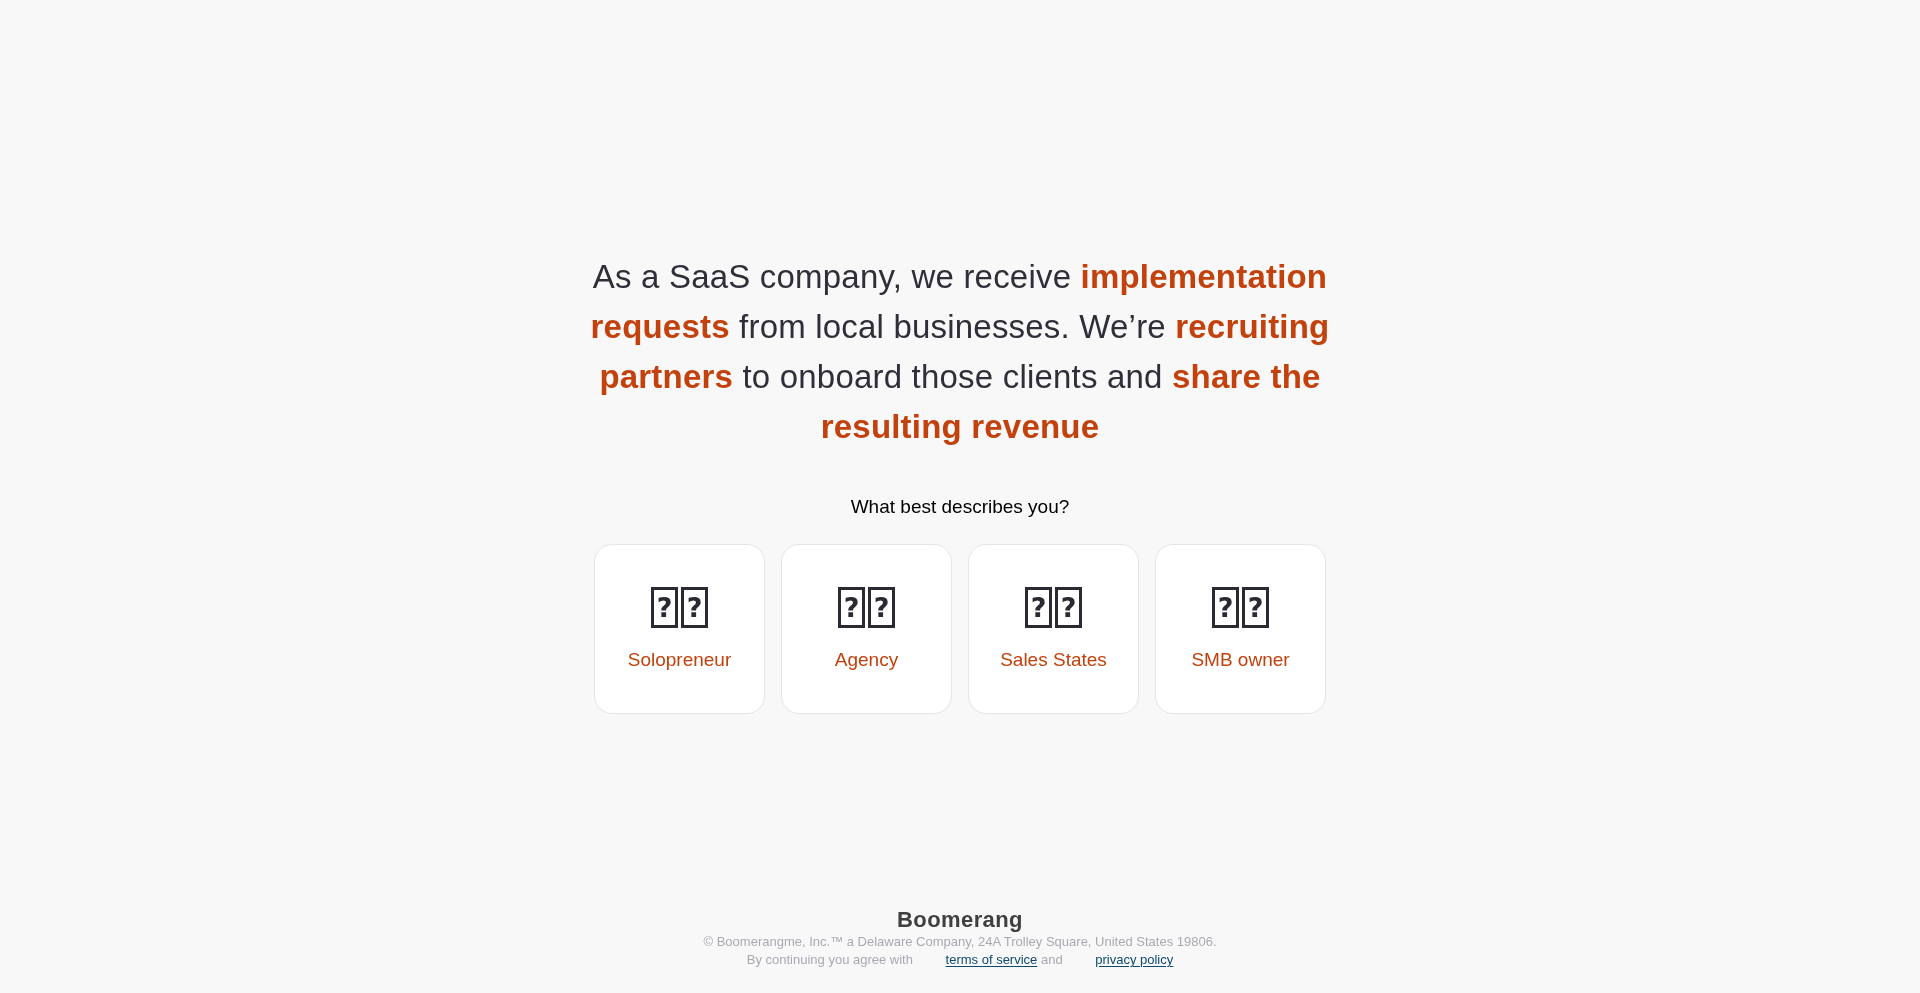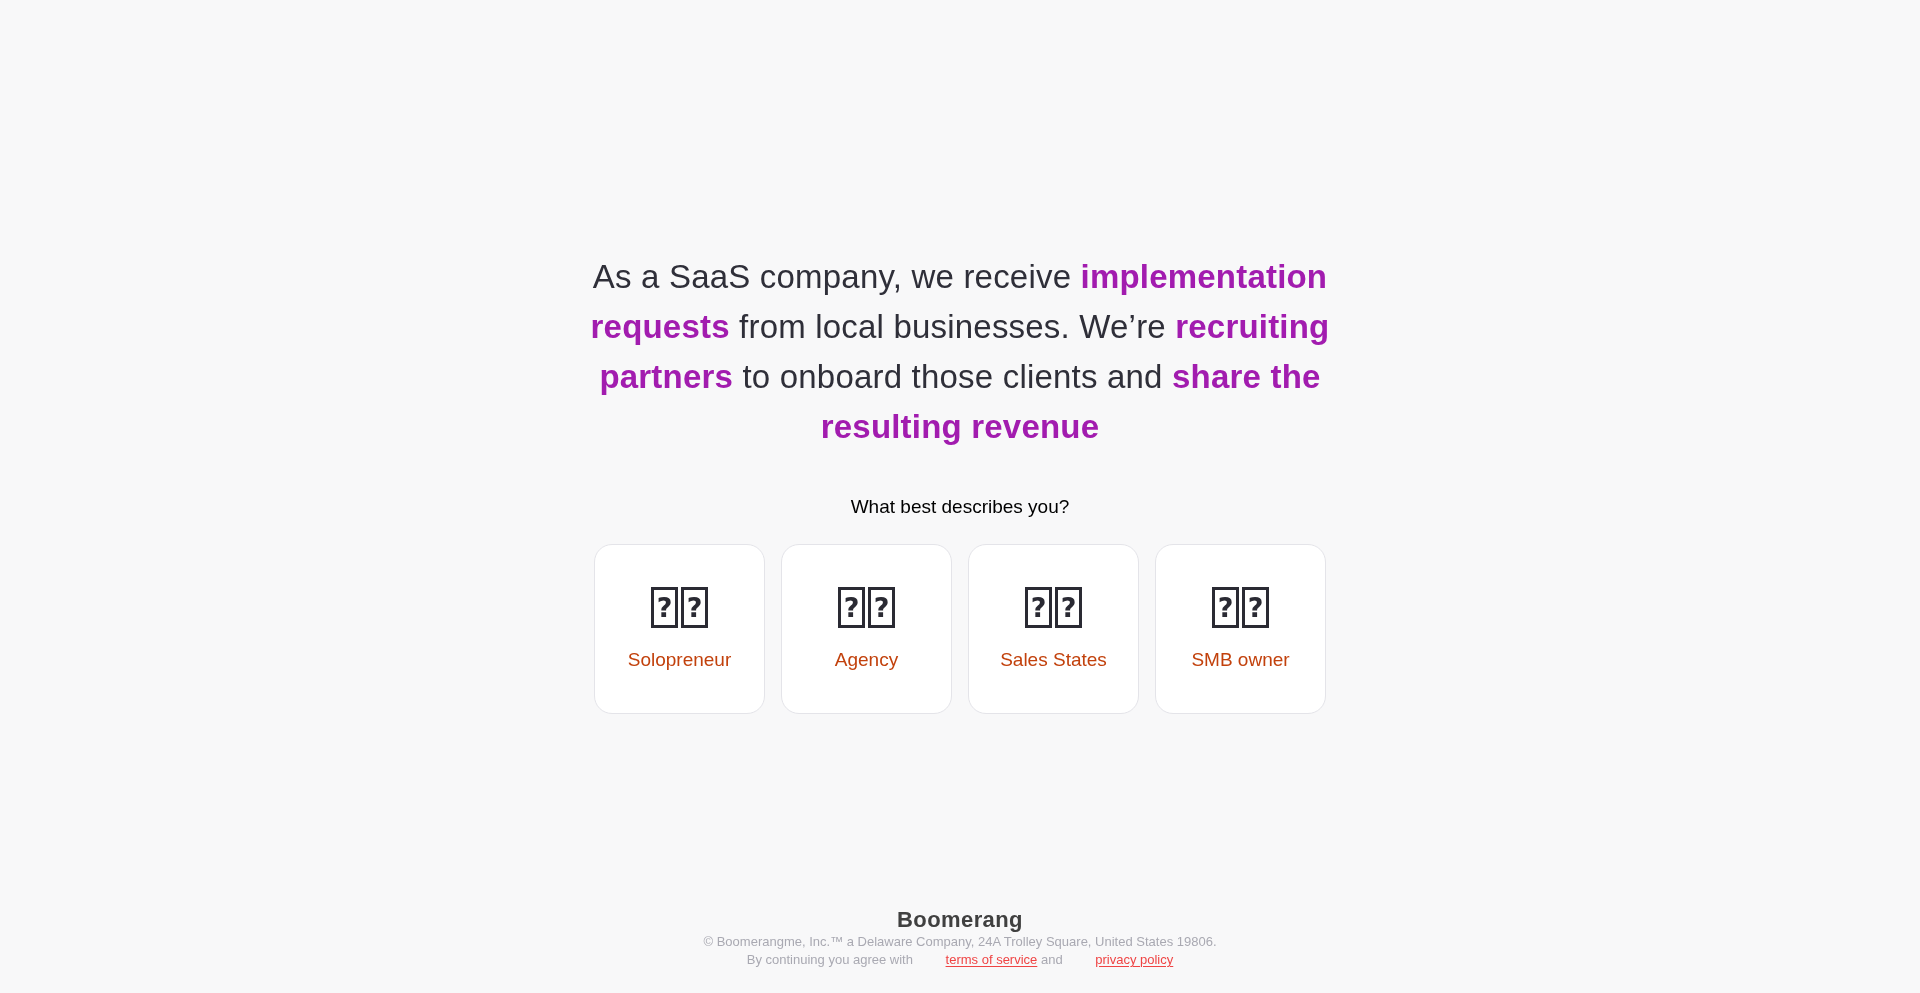--- a/index.html
+++ b/index.html
@@ -19,21 +19,21 @@
     margin-top:252px;
     width:800px;
     text-align:center;
     font-size:33px;
     line-height:50px;
     font-weight:400;
     color:#2f2f39;
     letter-spacing:0.2px;
   }
   .headline .hl-line { display:block; }
-  .headline b { font-weight:700; color:#a21caf; }
+  .headline b { font-weight:700; color:#c2410c; }
   .question {
     margin-top:44px;
     font-size:19px;
     color:#000000;
     font-weight:400;
   }
   .cards {
     margin-top:26px;
     display:flex;
     gap:16px;
@@ -72,21 +72,21 @@
     font-weight:700;
     color:#404040;
     letter-spacing:0.4px;
   }
   .legal {
     font-size:13px;
     line-height:18px;
     color:#a9a9b2;
   }
   .legal a {
-    color:#ef4444;
+    color:#0c4a6e;
     text-decoration:underline;
     text-underline-offset:2px;
     padding-left:29px;
   }
 </style>
 </head>
 <body>
 
 <div class="stage">
   <main class="content">

